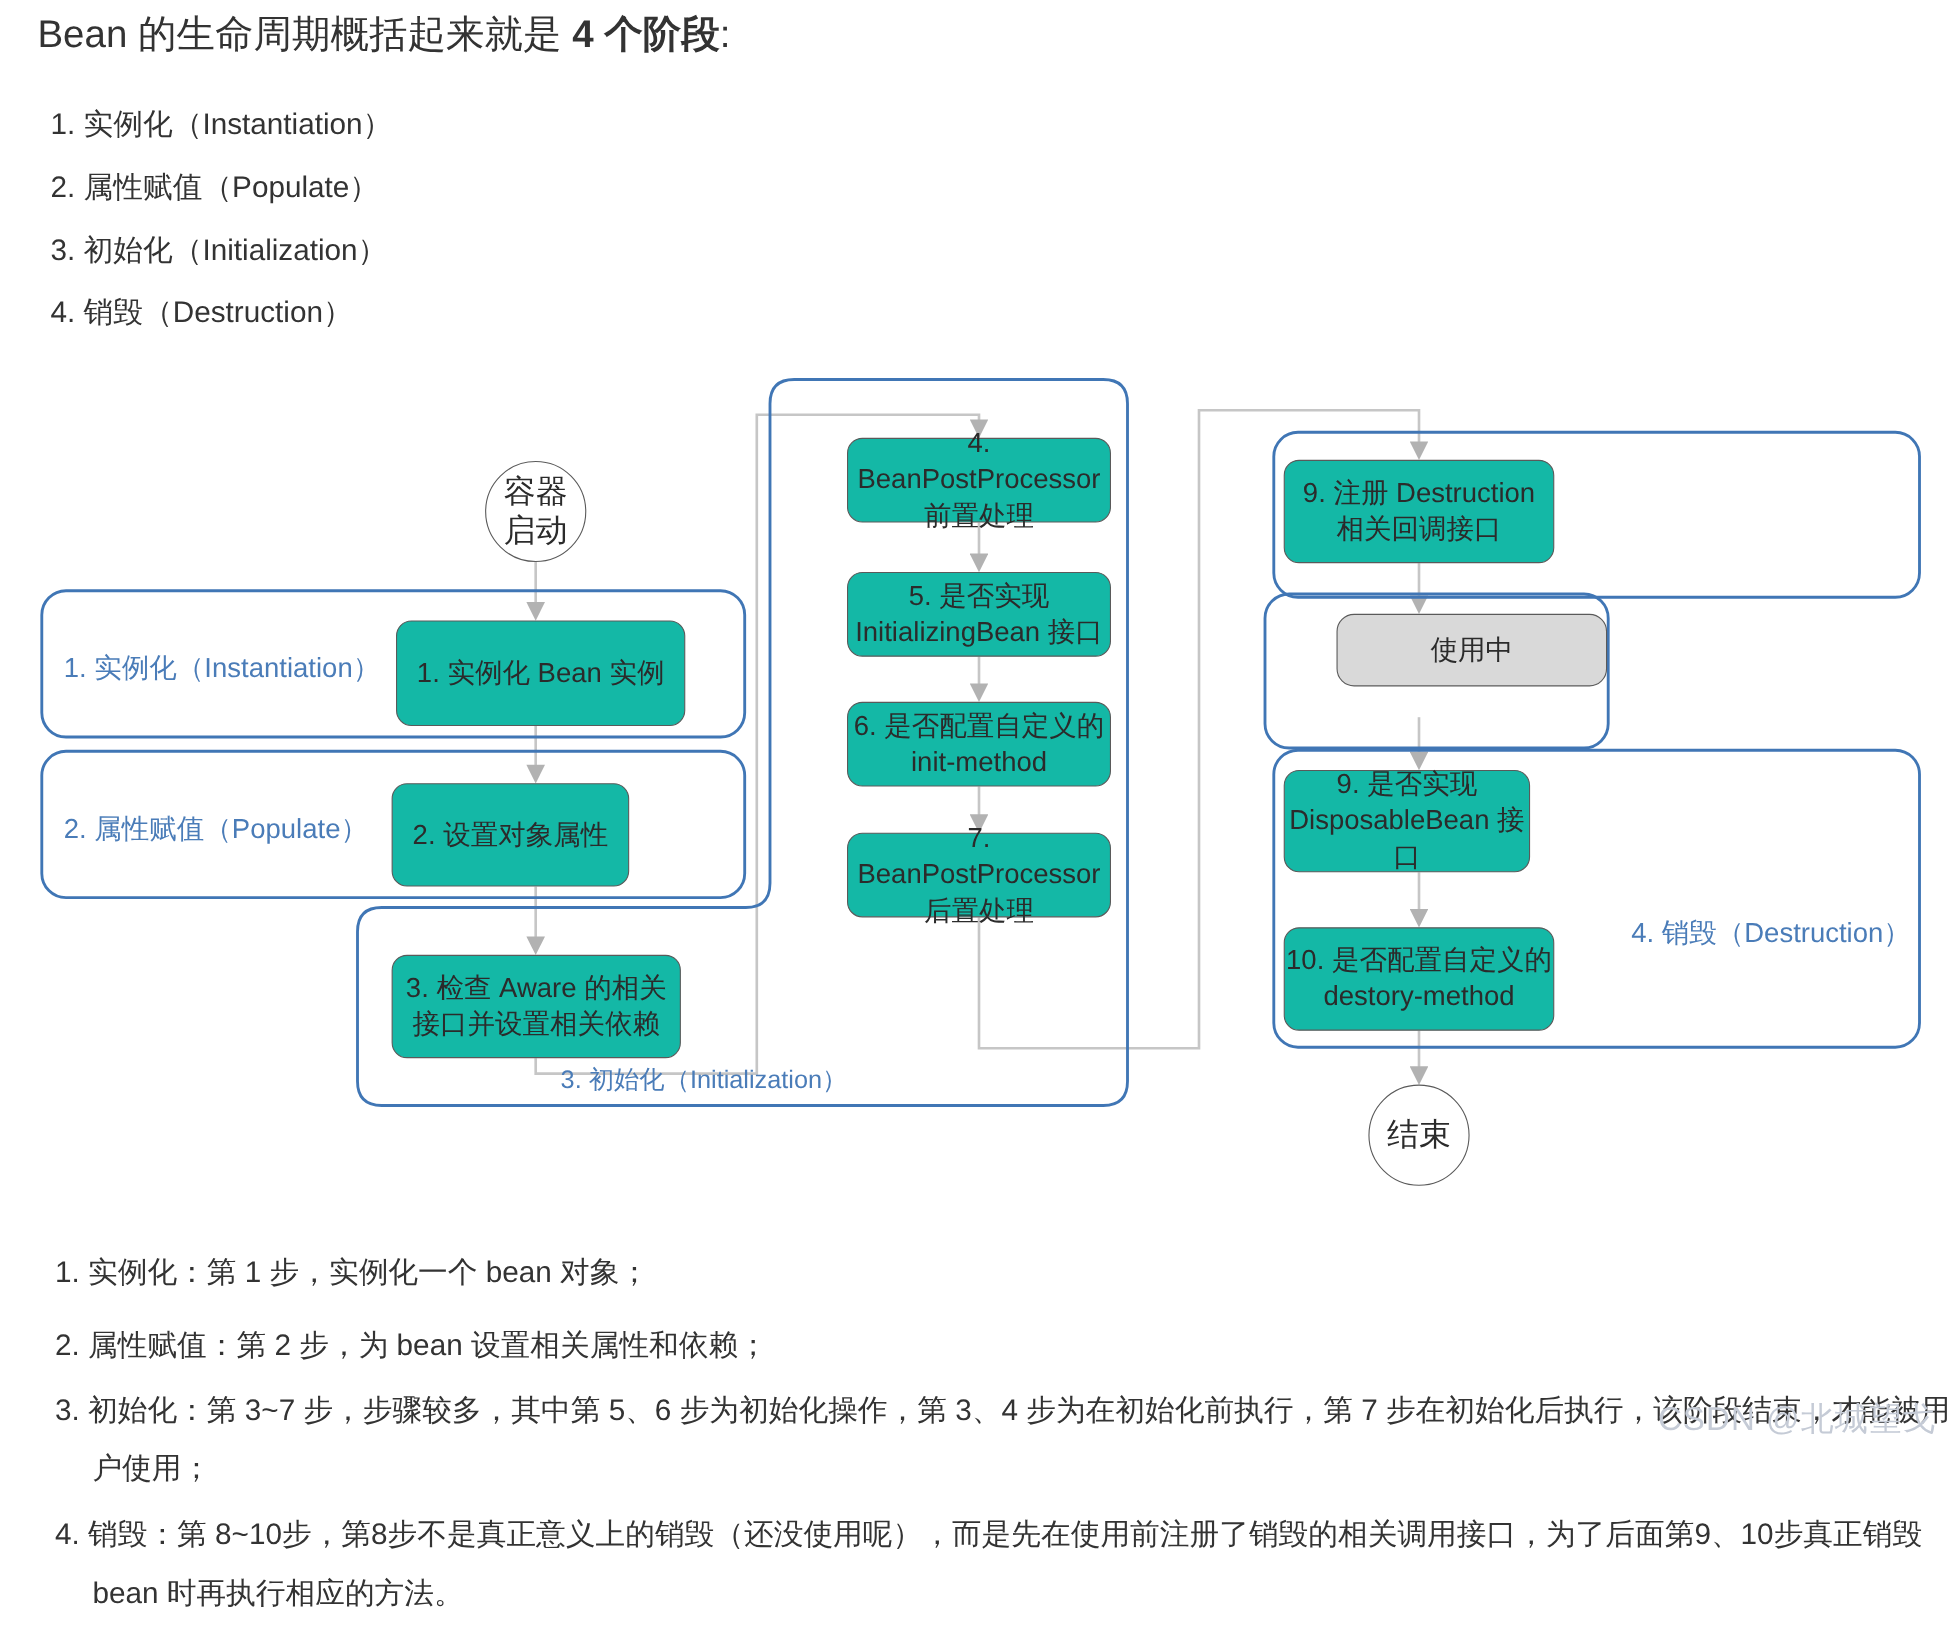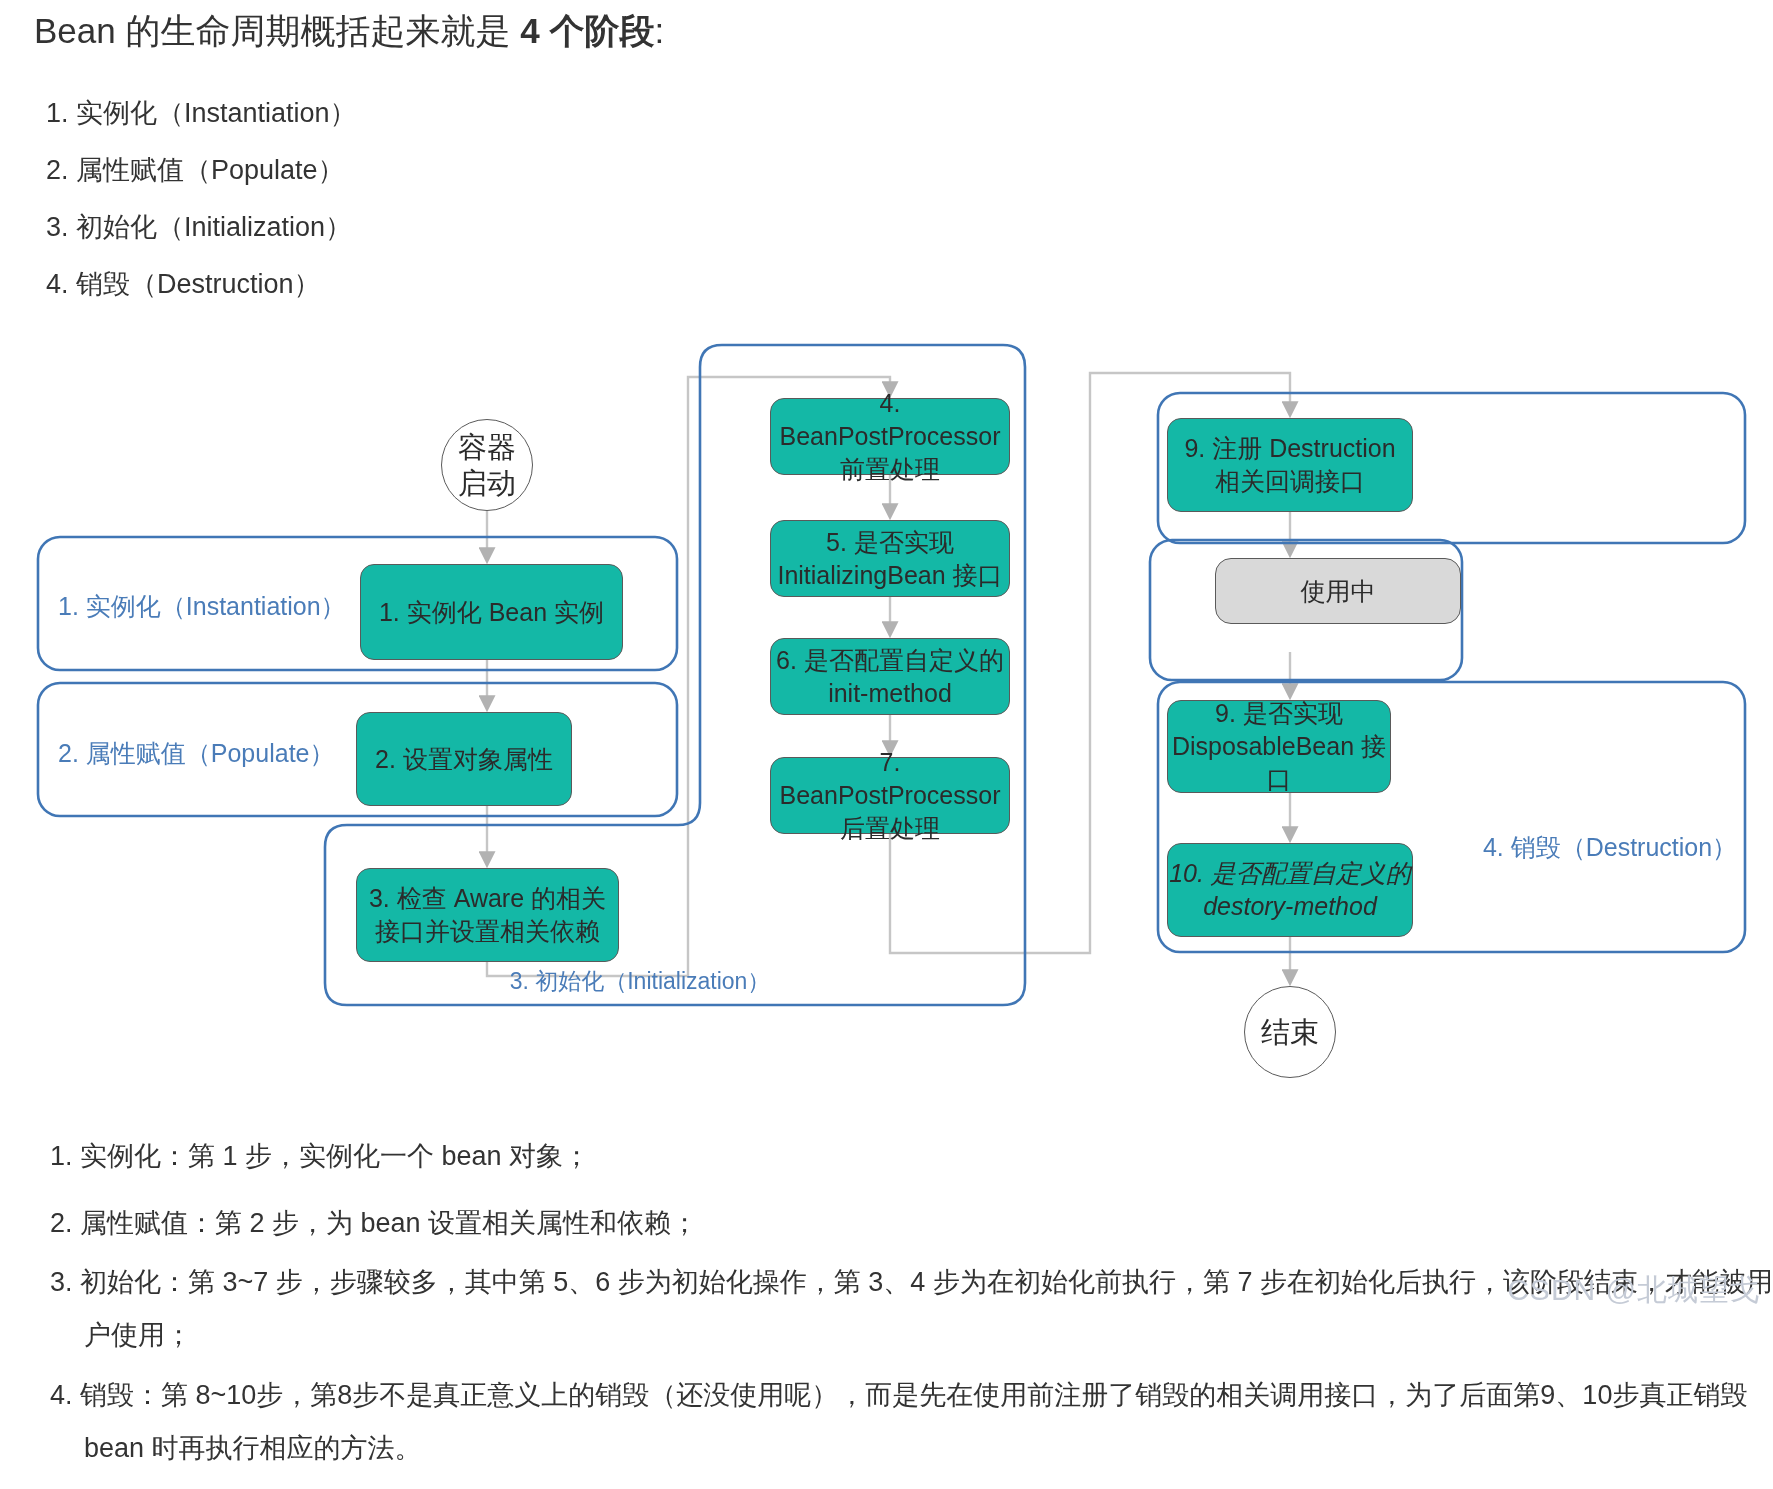--- a/index.html
+++ b/index.html
@@ -98,21 +98,21 @@
 <div class="abs node" style="left:770px;top:638px;width:240px;height:77px;">6. 是否配置自定义的
 init-method</div>
 <div class="abs node" style="left:770px;top:757px;width:240px;height:77px;">7. BeanPostProcessor
 后置处理</div>
 
 <div class="abs node" style="left:1167px;top:418px;width:246px;height:94px;">9. 注册 Destruction
 相关回调接口</div>
 <div class="abs node gray" style="left:1167px;top:558px;width:246px;height:66px;margin-left:48px;">使用中</div>
 <div class="abs node" style="left:1167px;top:700px;width:224px;height:93px;">9. 是否实现
 DisposableBean 接口</div>
-<div class="abs node" style="left:1167px;top:843px;width:246px;height:94px;font-style:italic;">10. 是否配置自定义的
+<div class="abs node" style="left:1167px;top:843px;width:246px;height:94px;">10. 是否配置自定义的
 destory-method</div>
 
 <div class="abs circle-node" style="left:1244px;top:986px;">结束</div>
 
 <div class="abs stage-label" style="left:58px;top:590px;width:240px;">1. 实例化（Instantiation）</div>
 <div class="abs stage-label" style="left:58px;top:737px;width:240px;">2. 属性赋值（Populate）</div>
 <div class="abs stage-label" style="left:490px;top:966px;width:300px;font-size:23px;">3. 初始化（Initialization）</div>
 <div class="abs stage-label" style="left:1480px;top:831px;width:260px;">4. 销毁（Destruction）</div>
 
 <div class="abs note" style="top:1130px;">1.  实例化：第 1 步，实例化一个 bean 对象；</div>

